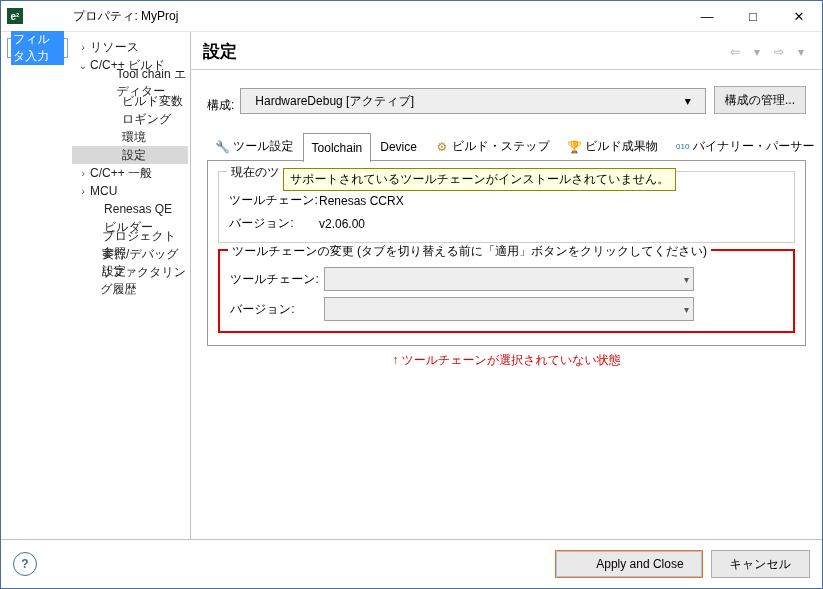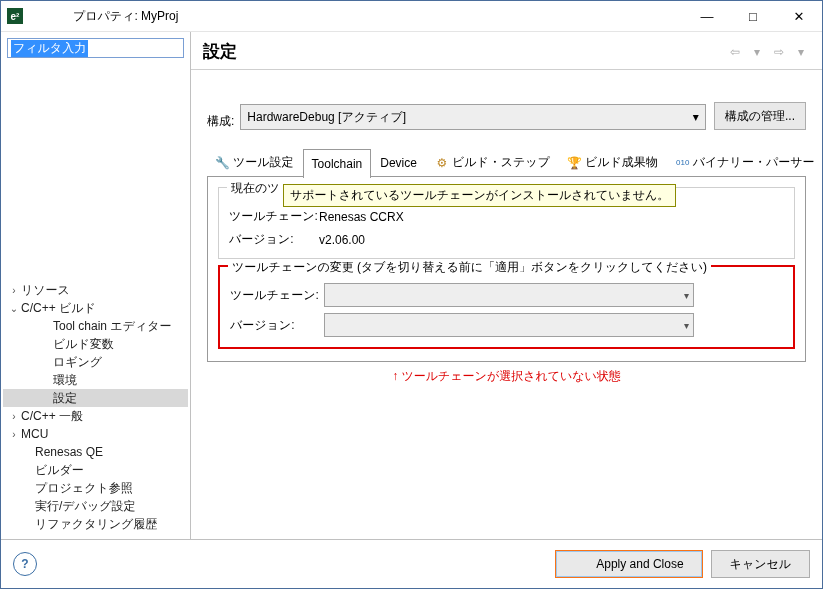--- a/index.html
+++ b/index.html
@@ -58,21 +58,21 @@
   .body {
     display: flex;
     flex: 1;
     min-height: 0;
   }
   .sidebar {
     width: 185px;
     border-right: 1px solid #c0c0c0;
     padding: 6px 2px;
     display: flex;
-    flex-direction: column;
+    flex-direction: row;
     justify-content: space-between;
   }
   .filter-box {
     margin: 0 4px 6px 4px;
     border: 1px solid #7a9fd4;
     padding: 2px 3px;
     height: 20px;
     box-sizing: border-box;
     display: flex;
     align-items: center;
@@ -153,31 +153,30 @@
     margin-right: 6px;
   }
   .config-select {
     flex: 1;
     height: 24px;
     background: #eee;
     border: 1px solid #a0a0a0;
     display: flex;
     align-items: center;
     justify-content: space-between;
-    padding: 0 6px;
+    padding: 0 14px;
   }
   .config-btn {
     margin-left: 8px;
     height: 26px;
     background: #e9e9e9;
     border: 1px solid #adadad;
     padding: 0 10px;
     display: flex;
     align-items: center;
-    margin-top: 16px;
   }
 
   .tabbar {
     display: flex;
     align-items: center;
     height: 28px;
     border-bottom: 1px solid #999;
     position: relative;
   }
   .tab {

